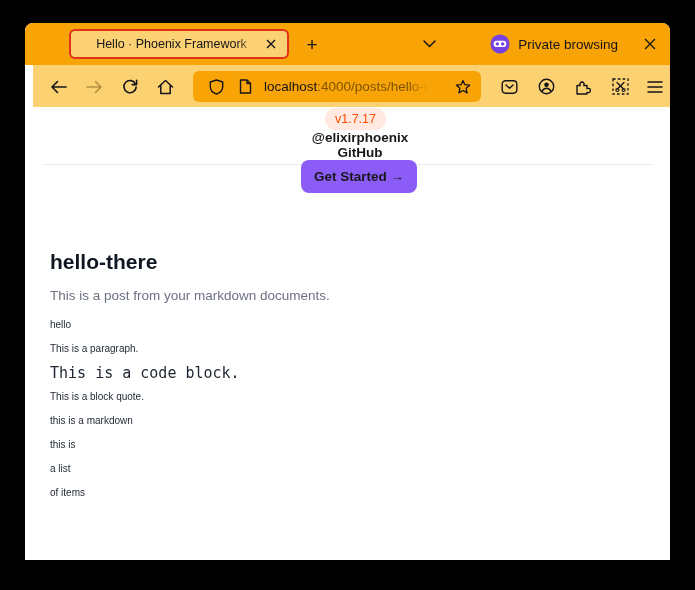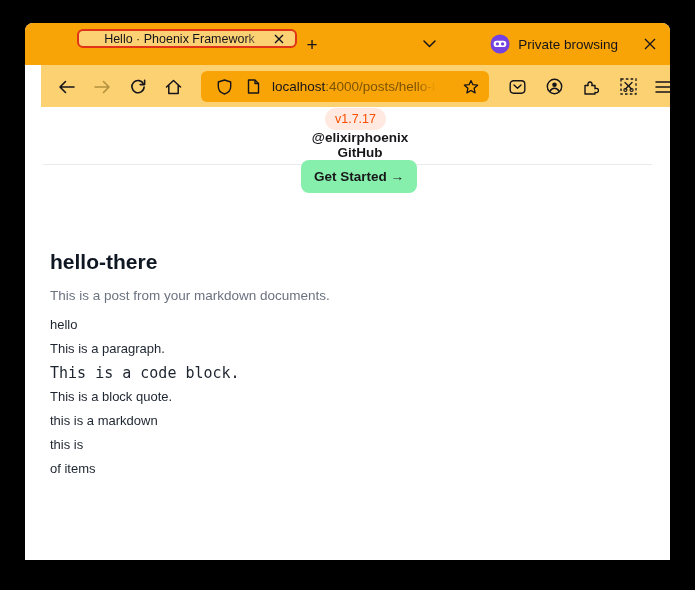--- a/index.html
+++ b/index.html
@@ -20,28 +20,27 @@
     background: #fff;
   }
 
   
   .tabbar {
     position: absolute; top: 0; left: 0; right: 0; height: 42px;
     background: #f9a406;
   }
   .tab {
     position: absolute; left: 44px; top: 6px;
-    width: 220px; height: 19px;
+    width: 220px; height: 30px;
     background: #fcd173;
     border: 2px solid #e03318;
     border-radius: 6px;
     display: flex; align-items: center;
     padding: 0 7px 0 10px;
     cursor: default;
-    margin-left: 8px;
   }
   .tab-title {
     flex: 1;
     font-size: 12.5px; color: #15141a;
     white-space: nowrap; overflow: hidden;
     text-align: center;
     -webkit-mask-image: linear-gradient(to right, #000 86%, transparent 99%);
             mask-image: linear-gradient(to right, #000 86%, transparent 99%);
   }
   .icon-btn { display: flex; align-items: center; justify-content: center; border-radius: 4px; cursor: pointer; }
@@ -55,21 +54,21 @@
   .alltabs-btn { position: absolute; left: 392px; top: 10px; width: 24px; height: 22px; }
   .private-badge {
     position: absolute; right: 52px; top: 0; height: 42px;
     display: flex; align-items: center; gap: 8px;
   }
   .private-label { font-size: 13.5px; color: #15141a; }
   .win-close { position: absolute; right: 8px; top: 10px; width: 24px; height: 22px; }
 
   
   .toolbar {
-    position: absolute; top: 42px; left: 16px; right: 0; height: 42px;
+    position: absolute; top: 42px; left: 8px; right: 0; height: 42px;
     background: #fcd172;
   }
   .nav-icon { position: absolute; top: 10px; width: 24px; height: 23px; }
   .urlbar {
     position: absolute; left: 160px; top: 6px;
     width: 288px; height: 31px;
     background: #f9a406;
     border-radius: 6px;
     display: flex; align-items: center;
     padding: 0 6px 0 12px;
@@ -103,41 +102,41 @@
     border-radius: 999px;
     padding: 4px 10px;
   }
   .header-spacer { flex: 1; }
   .header-link {
     font-size: 13.5px; font-weight: 700; color: #18181b;
     text-decoration: none; margin-left: 24px; cursor: pointer;
   }
   .cta-btn {
     margin-left: 22px;
-    background: #86efac; color: #18181b;
+    background: #8b5cf6; color: #18181b;
     font-size: 13.5px; font-weight: 700;
     border: none; border-radius: 8px;
     padding: 9px 13px;
     font-family: "Liberation Sans", sans-serif;
     cursor: pointer;
   }
   .divider { height: 1px; background: #e9eaec; margin: 0 18px; }
 
   .post { padding: 85px 25px 0 25px; }
   .post-title {
     font-size: 21px; font-weight: 700; color: #0f1722;
     line-height: 24px;
   }
   .post-subtitle {
     margin-top: 13px;
     font-size: 13.5px; color: #6b7280; line-height: 18px;
   }
   .post-lines { margin-top: 8px; }
   .post-lines p {
-    font-size: 13px; color: #1d2530; line-height: 24px;
+    font-size: 10px; color: #1d2530; line-height: 24px;
   }
   .post-lines p.code-line {
     font-family: "DejaVu Sans Mono", monospace;
     font-size: 15px;
   }
 
   svg { display: block; }
 </style>
 </head>
 <body>
@@ -274,18 +273,19 @@
     <div class="post">
       <h1 class="post-title">hello-there</h1>
       <p class="post-subtitle">This is a post from your markdown documents.</p>
       <div class="post-lines">
         <p>hello</p>
         <p>This is a paragraph.</p>
         <p class="code-line">This is a code block.</p>
         <p>This is a block quote.</p>
         <p>this is a markdown</p>
         <p>this is</p>
+        <p>a list</p>
         <p>of items</p>
       </div>
     </div>
   </div>
 
 </div>
 
 </body></html>

